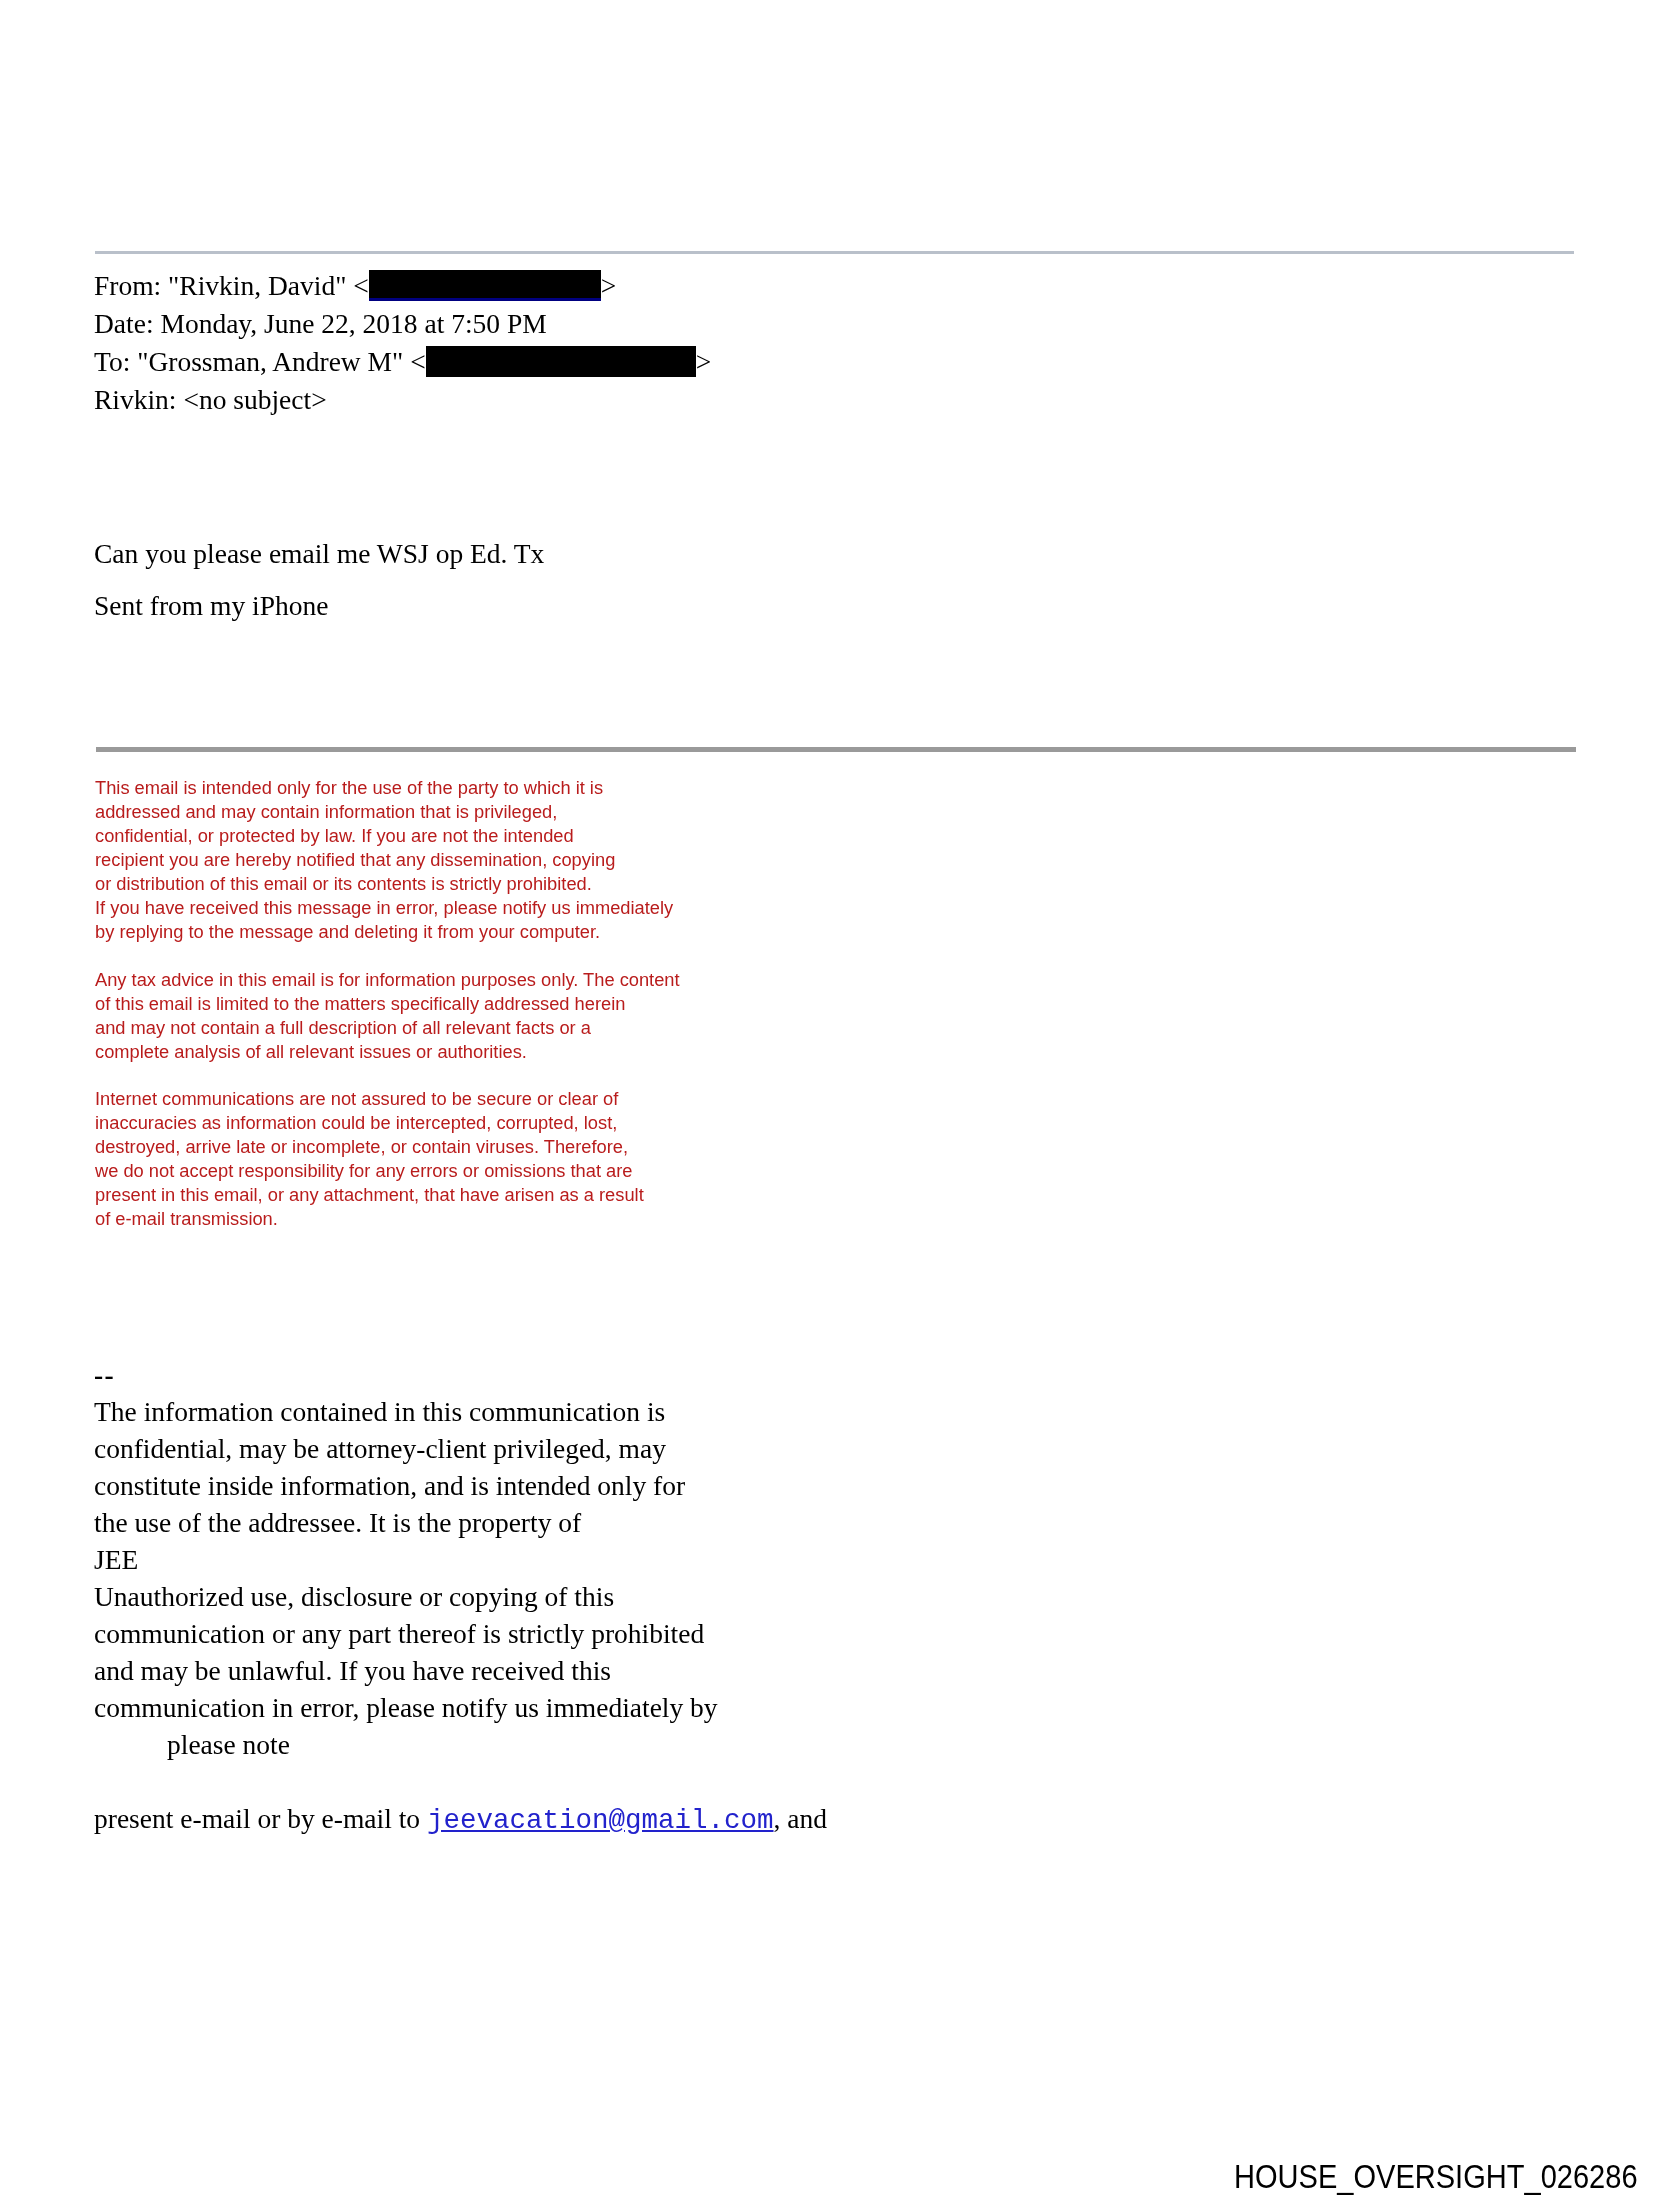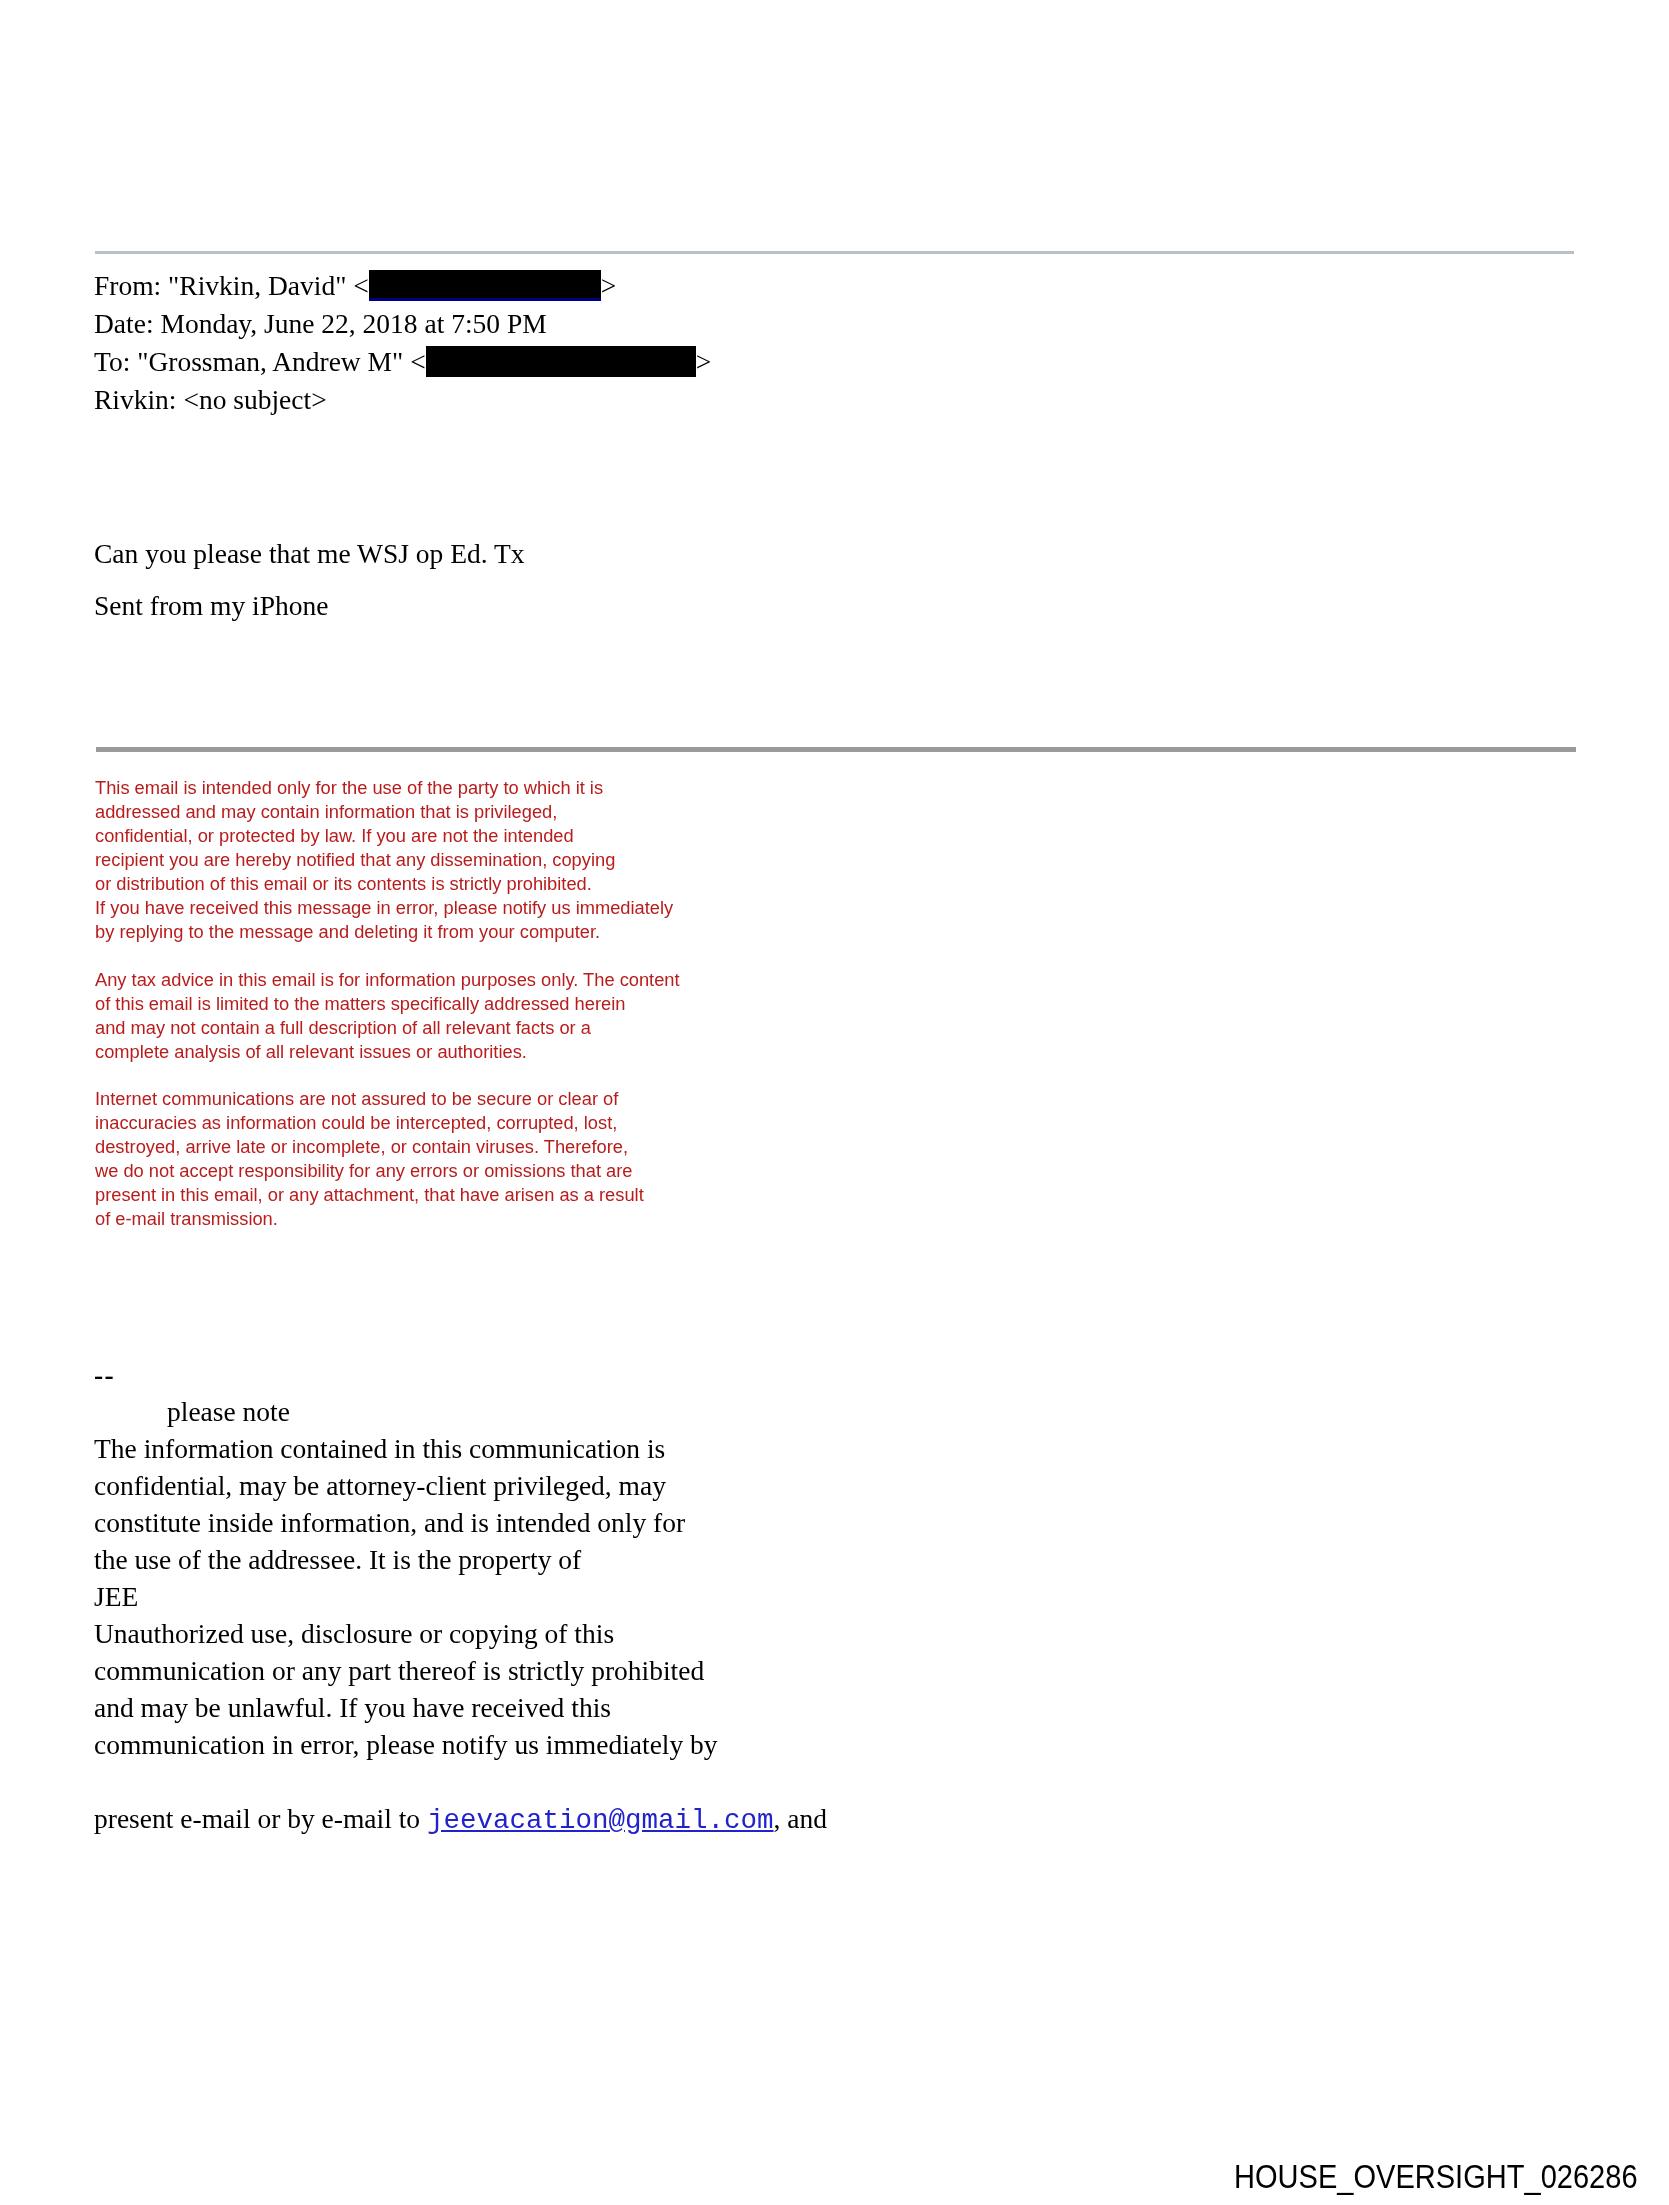--- a/index.html
+++ b/index.html
@@ -91,21 +91,21 @@
   </div>
   <div>
     <b>To:</b><span> "Grossman, Andrew M" &lt;</span><span class="redact redact-to"></span><span>&gt;</span>
   </div>
   <div>
     <b>Rivkin:</b><span> &lt;no subject&gt;</span>
   </div>
 </div>
 
 <div id="email-body">
-  <p class="msg">Can you please that me WSJ op Ed. Tx</p>
+  <p class="msg">Can you please email me WSJ op Ed. Tx</p>
   <p class="sent">Sent from my iPhone</p>
 </div>
 
 <div id="bar-mid" class="bar"></div>
 
 <div id="gray-disclaimer">
   <p>This email is intended only for the use of the party to which it is
 addressed and may contain information that is privileged,
 confidential, or protected by law. If you are not the intended
 recipient you are hereby notified that any dissemination, copying
@@ -119,29 +119,29 @@
   <p>Internet communications are not assured to be secure or clear of
 inaccuracies as information could be intercepted, corrupted, lost,
 destroyed, arrive late or incomplete, or contain viruses. Therefore,
 we do not accept responsibility for any errors or omissions that are
 present in this email, or any attachment, that have arisen as a result
 of e-mail transmission.</p>
 </div>
 
 <div id="signature-block">
   <div class="line" id="sig-dashes">--</div>
-  <div class="line" id="sig-note">please note</div>
   <div class="line">The information contained in this communication is
 confidential, may be attorney-client privileged, may
 constitute inside information, and is intended only for
 the use of the addressee. It is the property of
 JEE
 Unauthorized use, disclosure or copying of this
 communication or any part thereof is strictly prohibited
 and may be unlawful. If you have received this
 communication in error, please notify us immediately by</div>
+  <div class="line" id="sig-note">please note</div>
   <div class="line">
     <span>present e-mail or by e-mail to </span><a class="mail-link">jeevacation@gmail.com</a><span>, and</span>
   </div>
 </div>
 
 <div id="bates-footer">HOUSE_OVERSIGHT_026286</div>
 
 
 </body></html>

